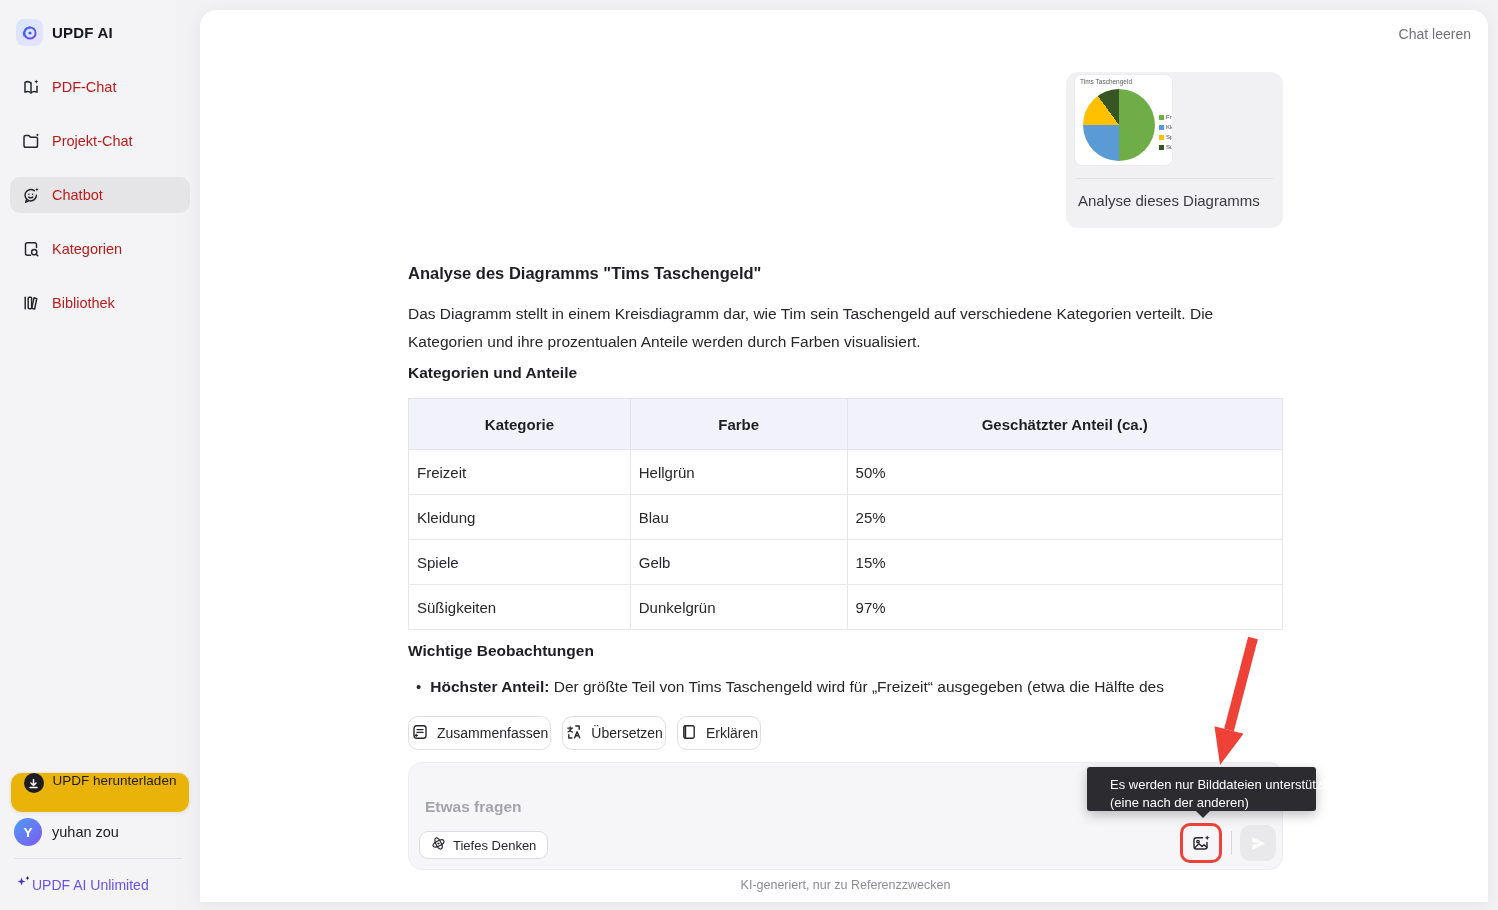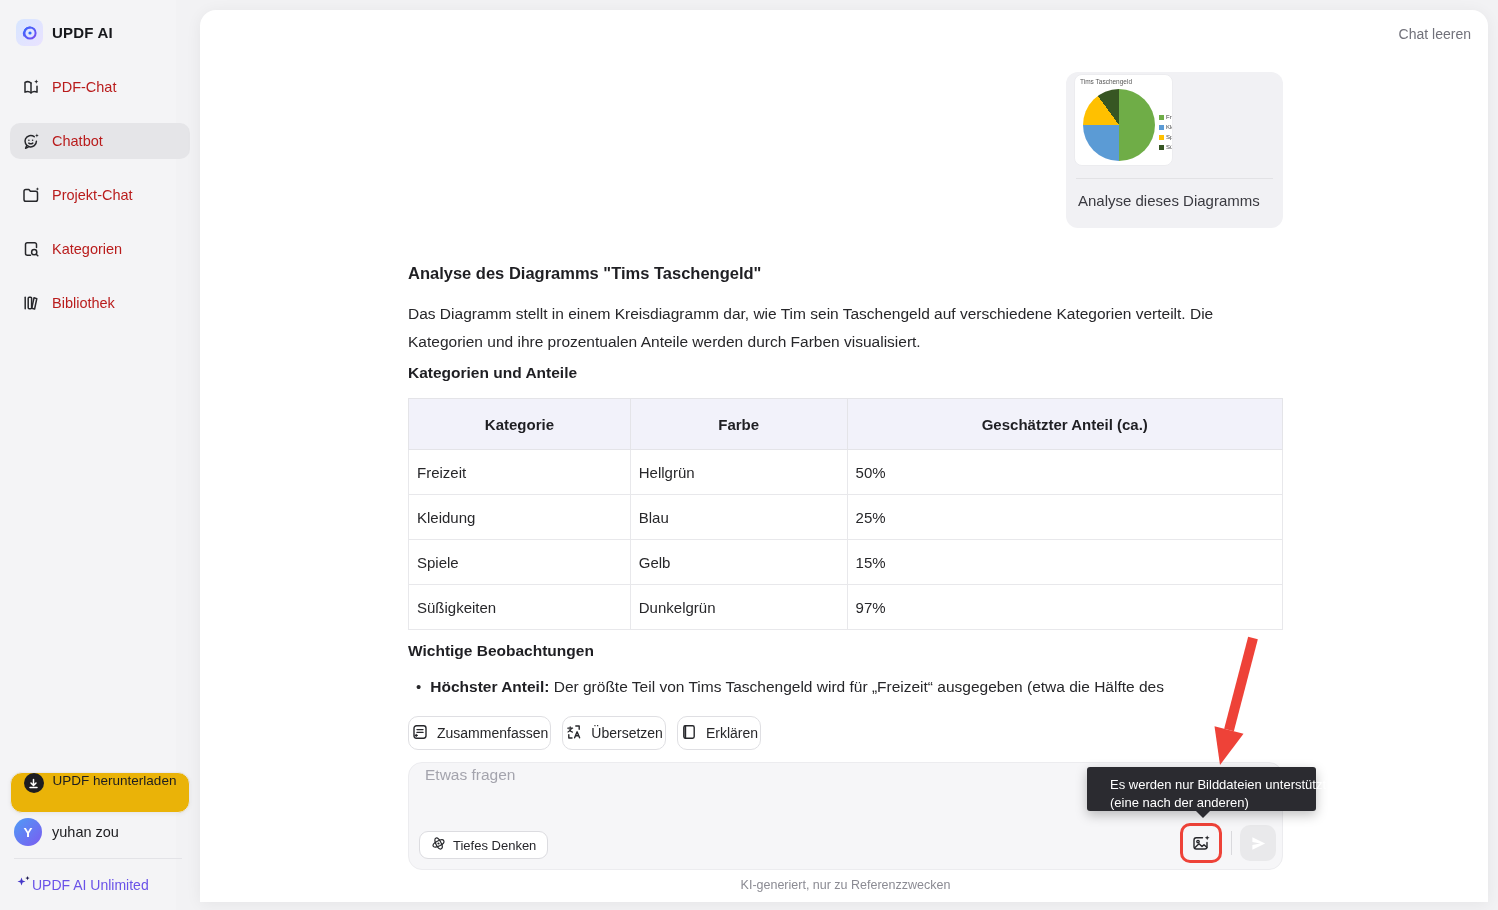--- a/index.html
+++ b/index.html
@@ -82,23 +82,23 @@
 
   
   .actions-row { position:absolute; left:208px; top:706px; display:flex; gap:11px; }
   .action-btn { height:34px; display:flex; align-items:center; gap:8px; padding:0 2px;
     background:#fff; border:1px solid #dfdfe3; border-radius:10px; font-size:14px;
     color:#27272a; cursor:pointer; }
 
   
   .composer { position:absolute; left:208px; top:752px; width:875px; height:108px;
     background:#f6f6f8; border:1px solid #ececef; border-radius:14px; }
-  .composer-input { position:absolute; left:16px; top:0; width:500px; height:24px;
+  .composer-input { position:absolute; left:16px; top:32px; width:500px; height:24px;
     background:transparent; border:none; outline:none; font-size:15.5px;
-    font-family:"Liberation Sans", sans-serif; color:#0369a1; }
+    font-family:"Liberation Sans", sans-serif; color:#0369a1;font-weight:bold; }
   .composer-input::placeholder { color:#a4a4ad; }
   .deep-think { position:absolute; left:10px; top:68px; height:28px; display:flex; align-items:center;
     gap:7px; padding:0 11px; background:#fff; border:1px solid #dcdce0; border-radius:9px;
     font-size:13px; color:#26262b; cursor:pointer; }
   .highlight-box { position:absolute; left:771px; top:60px; width:42px; height:40px;
     border:3px solid #ee4238; border-radius:10px; display:flex; align-items:center; justify-content:center; }
   .img-upload-btn { width:32px; height:32px; display:flex; align-items:center; justify-content:center;
     cursor:pointer; border-radius:8px; }
   .composer-vdiv { position:absolute; left:822px; top:68px; width:1px; height:24px; background:#d9d9dd; }
   .send-btn { position:absolute; left:831px; top:62px; width:36px; height:36px; background:#e9e9eb;
@@ -143,41 +143,41 @@
     <div class="nav-item">
       <span class="nav-icon">
         <svg width="20" height="20" viewBox="0 0 20 20" fill="none" stroke="#26272b" stroke-width="1.5" stroke-linecap="round" stroke-linejoin="round">
           <path d="M10 6C8.4 4.6 5.8 4.4 4 5.4v9.8c1.8-1 4.4-.8 6 .6 1.6-1.4 4.2-1.6 6-.6V9.2"></path>
           <path d="M10 6v10"></path>
           <path d="M15.3 2.6l.6 1.5 1.5.6-1.5.6-.6 1.5-.6-1.5-1.5-.6 1.5-.6z" fill="#26272b" stroke="none"></path>
         </svg>
       </span>
       <span class="nav-label">PDF-Chat</span>
     </div>
+    <div class="nav-item">
+      <span class="nav-icon">
+        <svg width="20" height="20" viewBox="0 0 20 20" fill="none" stroke="#26272b" stroke-width="1.5" stroke-linecap="round" stroke-linejoin="round">
+          <path d="M3 6.3c0-1 .8-1.8 1.8-1.8h3.1l1.5 1.8h5.3c1 0 1.8.8 1.8 1.8v6.4c0 1-.8 1.8-1.8 1.8H4.8c-1 0-1.8-.8-1.8-1.8z"></path>
+          <path d="M16.4 2.2l.5 1.3 1.3.5-1.3.5-.5 1.3-.5-1.3-1.3-.5 1.3-.5z" fill="#26272b" stroke="none"></path>
+        </svg>
+      </span>
+      <span class="nav-label">Projekt-Chat</span>
+    </div>
     <div class="nav-item active">
       <span class="nav-icon">
         <svg width="20" height="20" viewBox="0 0 20 20" fill="none" stroke="#26272b" stroke-width="1.5" stroke-linecap="round" stroke-linejoin="round">
           <path d="M15.4 10.2a5.7 5.7 0 1 1-2.2-4.5"></path>
           <path d="M5.6 14.8L4.6 17.2l2.6-1.1"></path>
           <circle cx="7.9" cy="9.3" r=".8" fill="#26272b" stroke="none"></circle>
           <circle cx="11.6" cy="9.3" r=".8" fill="#26272b" stroke="none"></circle>
           <path d="M7.8 12.1c1.2.9 2.8.9 4 0"></path>
           <path d="M15.9 2.6l.5 1.4 1.4.5-1.4.5-.5 1.4-.5-1.4-1.4-.5 1.4-.5z" fill="#26272b" stroke="none"></path>
         </svg>
       </span>
       <span class="nav-label">Chatbot</span>
-    </div>
-    <div class="nav-item">
-      <span class="nav-icon">
-        <svg width="20" height="20" viewBox="0 0 20 20" fill="none" stroke="#26272b" stroke-width="1.5" stroke-linecap="round" stroke-linejoin="round">
-          <path d="M3 6.3c0-1 .8-1.8 1.8-1.8h3.1l1.5 1.8h5.3c1 0 1.8.8 1.8 1.8v6.4c0 1-.8 1.8-1.8 1.8H4.8c-1 0-1.8-.8-1.8-1.8z"></path>
-          <path d="M16.4 2.2l.5 1.3 1.3.5-1.3.5-.5 1.3-.5-1.3-1.3-.5 1.3-.5z" fill="#26272b" stroke="none"></path>
-        </svg>
-      </span>
-      <span class="nav-label">Projekt-Chat</span>
     </div>
     <div class="nav-item">
       <span class="nav-icon">
         <svg width="20" height="20" viewBox="0 0 20 20" fill="none" stroke="#26272b" stroke-width="1.5" stroke-linecap="round" stroke-linejoin="round">
           <path d="M15.5 8.5V5.6c0-1-.8-1.8-1.8-1.8H6.3c-1 0-1.8.8-1.8 1.8v8.8c0 1 .8 1.8 1.8 1.8h3.2"></path>
           <circle cx="13.2" cy="13.2" r="2.6"></circle>
           <path d="M15.2 15.2l1.6 1.6"></path>
         </svg>
       </span>
       <span class="nav-label">Kategorien</span>

